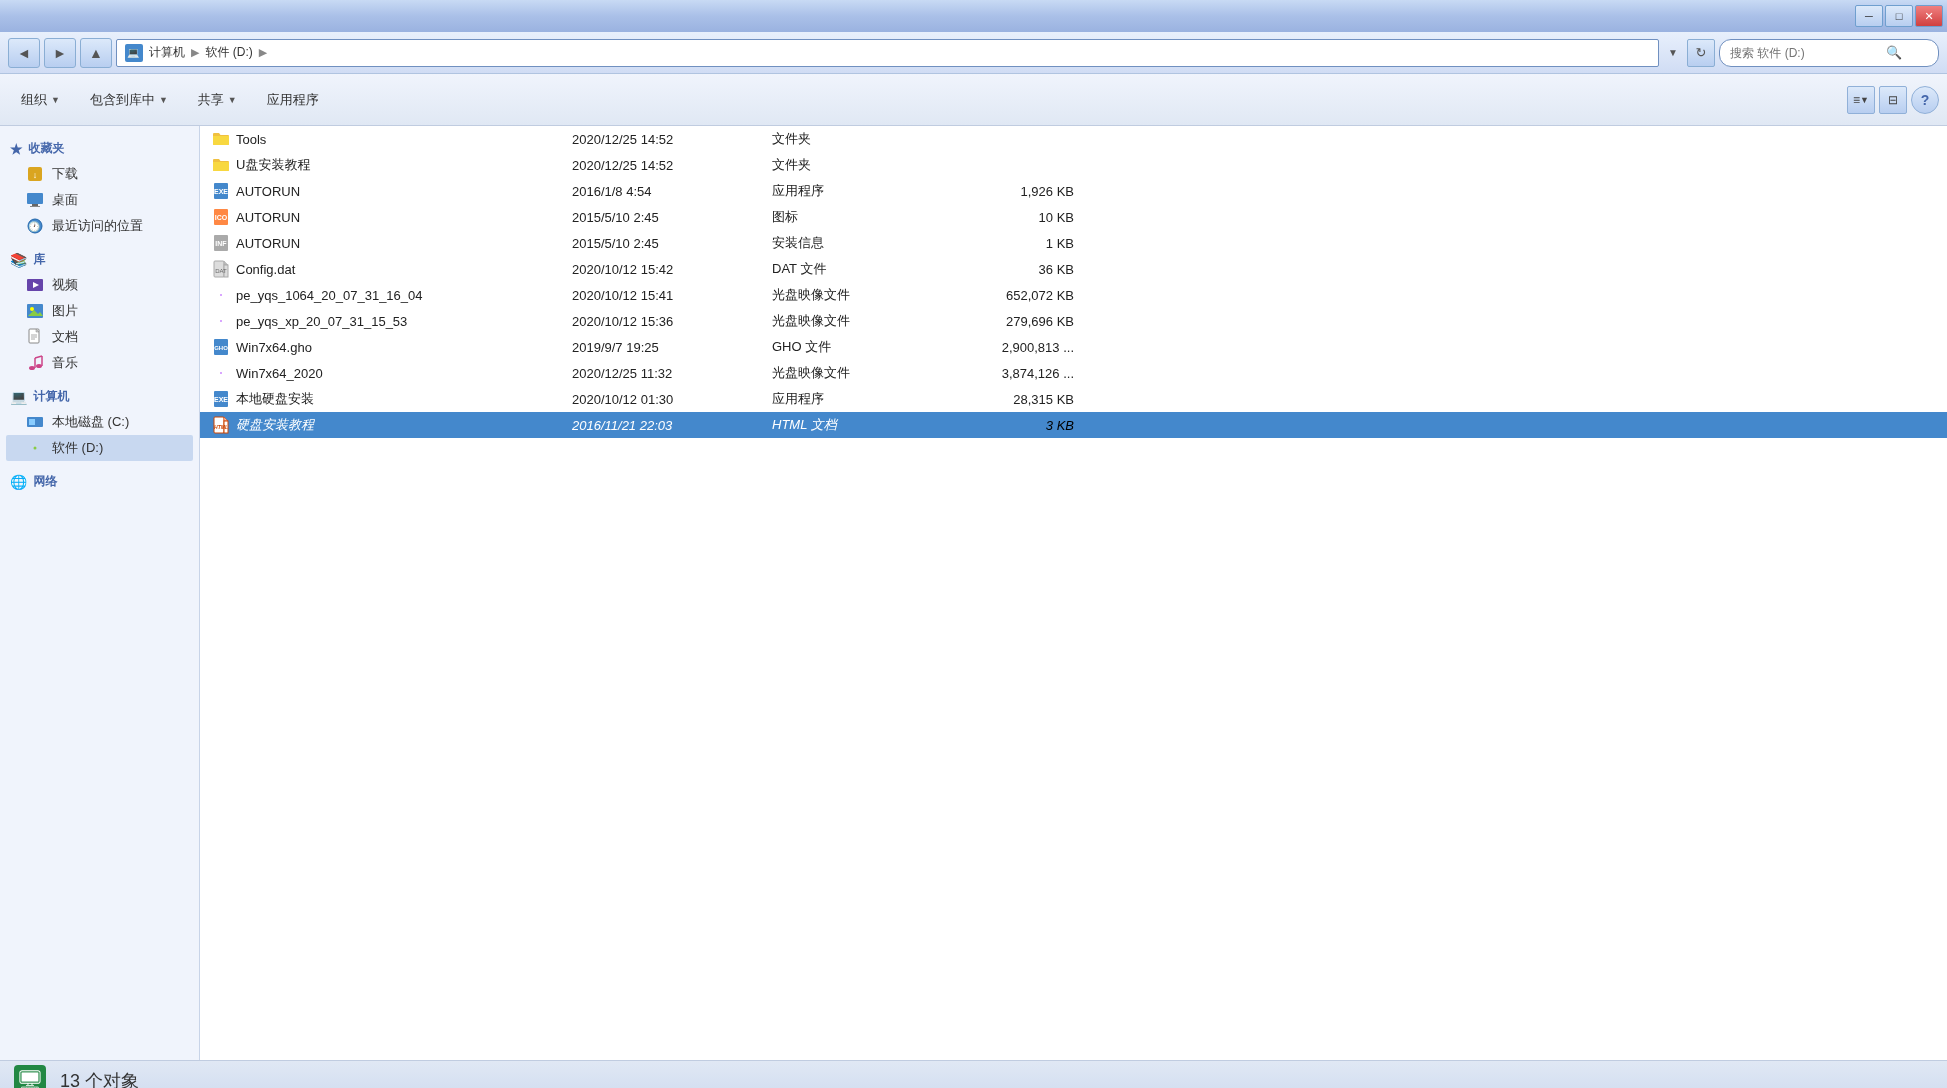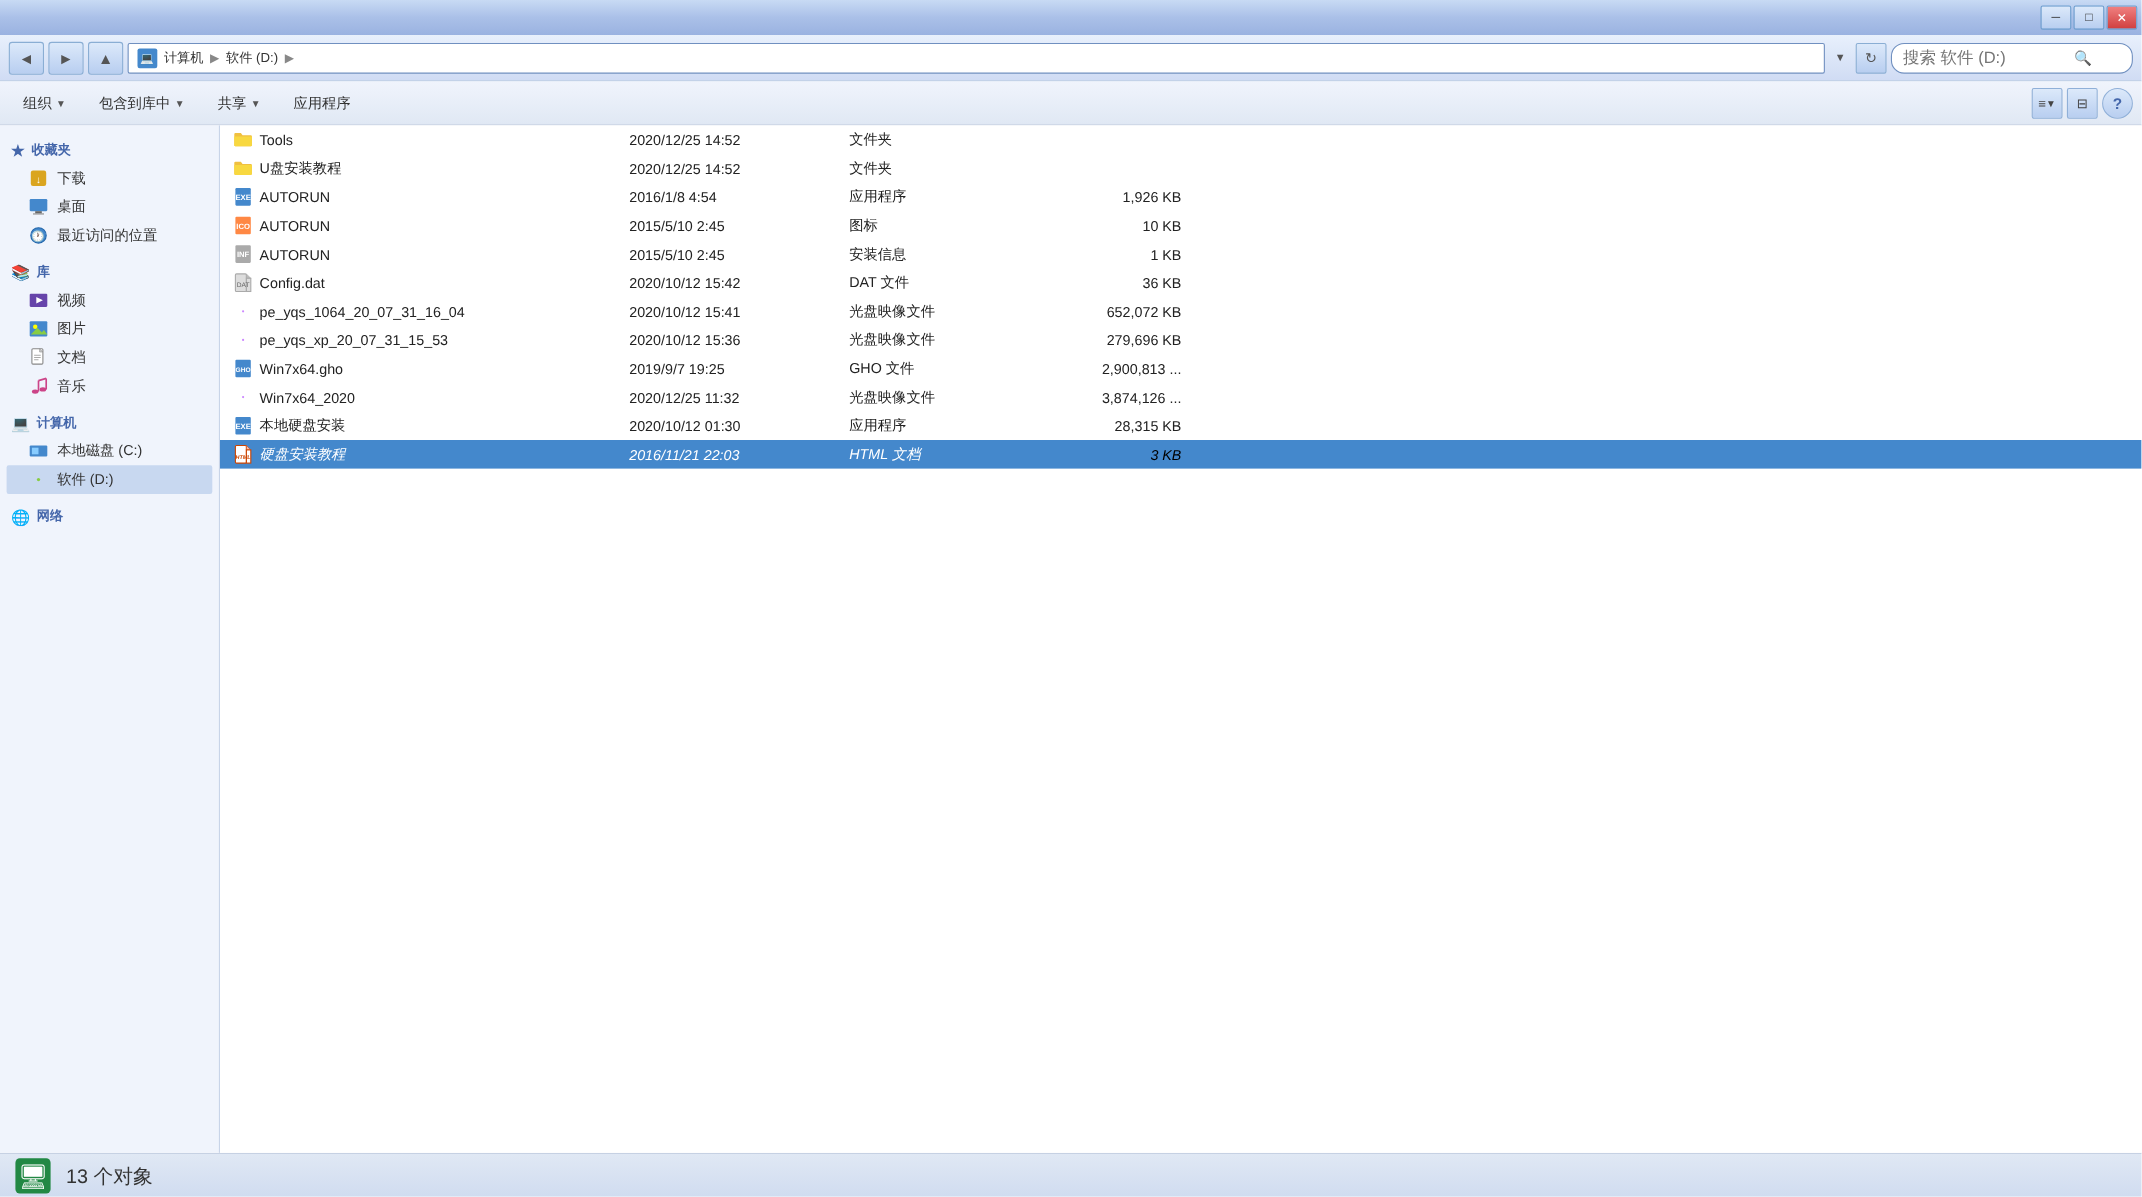--- a/index.html
+++ b/index.html
@@ -123,29 +123,29 @@
       background: #fff;
       display: flex;
       align-items: center;
       padding: 0 10px;
       gap: 6px;
     }
     .search-box input {
       border: none;
       outline: none;
       background: transparent;
-      font-size: 15px;
+      font-size: 12px;
       color: #888;
       width: 150px;
     }
     .search-icon-svg { color: #666; font-size: 13px; }
 
     
     .toolbar {
-      height: 40px;
+      height: 52px;
       background: linear-gradient(to bottom, #f0f4fc, #e0e8f4);
       display: flex;
       align-items: center;
       padding: 0 8px;
       gap: 4px;
       border-bottom: 1px solid #c0cce0;
     }
     .toolbar-btn {
       height: 30px;
       padding: 0 12px;

